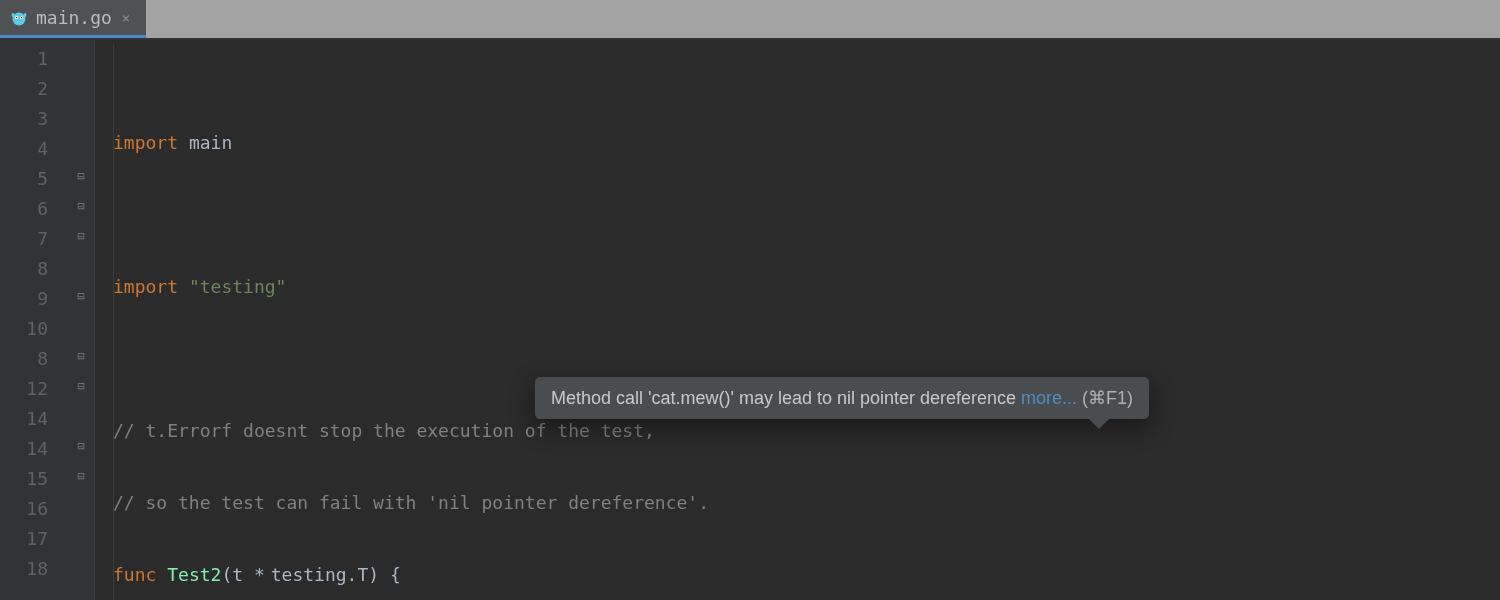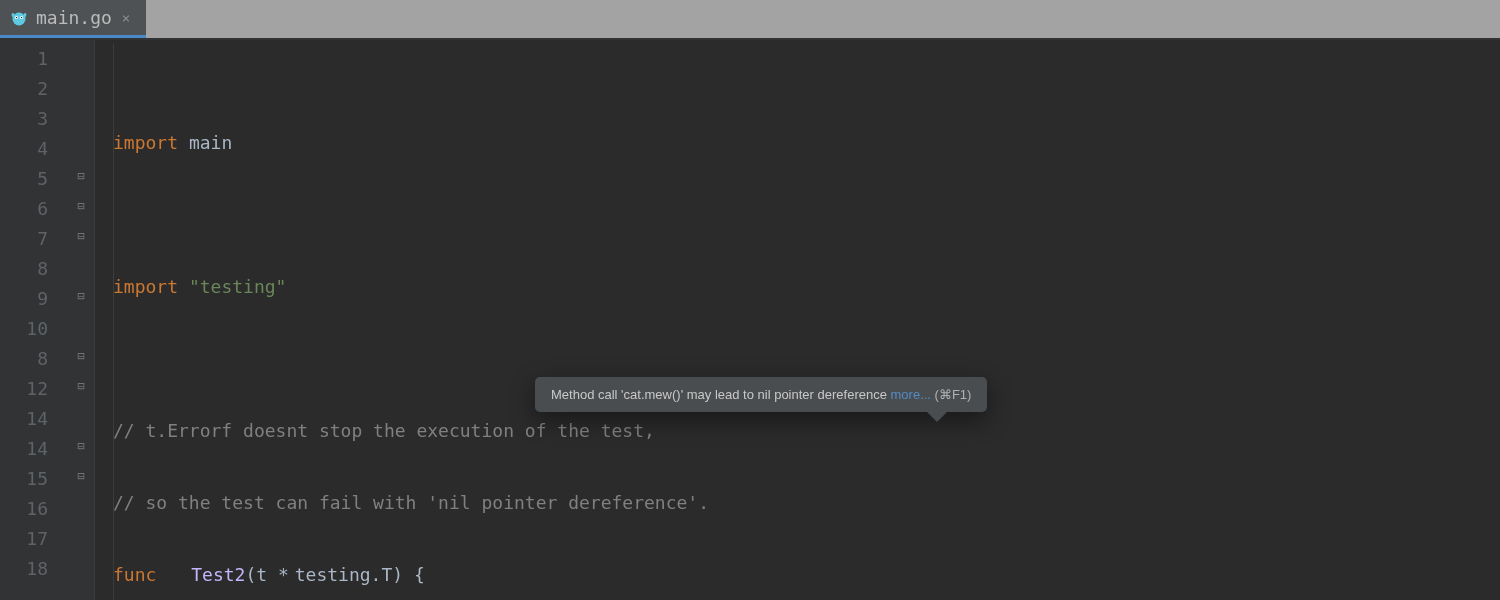--- a/index.html
+++ b/index.html
@@ -71,40 +71,40 @@
     white-space: pre;
   }
   .code .line {
     height: 30px; line-height: 30px;
     position: relative;
   }
   .kw   { color: #cc7832; }
   .ident{ color: #a9b7c6; }
   .str  { color: #6a8759; }
   .cmt  { color: #808080; }
-  .fn   { color: #c4b5fd; margin-left: 24px; }
+  .fn   { color: #86efac; }
   .type { color: #a9b7c6; margin-left: 6px; }
   
   .indent-guide {
     position: absolute;
     left: 18px; top: 4px; bottom: 0;
     width: 0;
     border-left: 1px solid #3a3c3e;
   }
   
   .tooltip {
     position: absolute;
     left: 440px; top: 337px;
     background: #4a4d4f;
     color: #c8c8c8;
     padding: 10px 16px;
     border-radius: 5px;
     box-shadow: 0 8px 24px rgba(0,0,0,.45);
     font-family: -apple-system, "Segoe UI", sans-serif;
-    font-size: 13px;
+    font-size: 18px;
     white-space: nowrap;
     z-index: 10;
   }
   .tooltip a { color: #548bc5; text-decoration: none; cursor: pointer; }
   .tooltip .shortcut { color: #aeb2b5; }
   .tooltip::after {
     content: "";
     position: absolute;
     right: 40px; bottom: -10px;
     border: 10px solid transparent;

